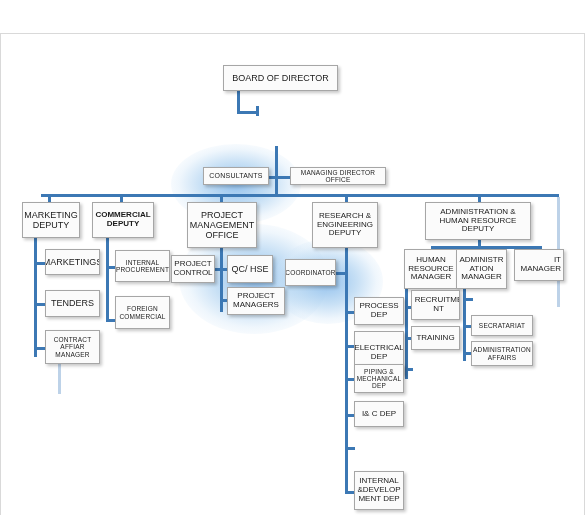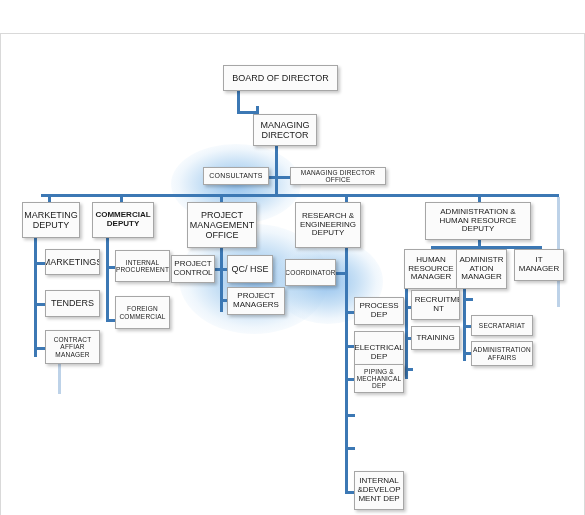--- a/index.html
+++ b/index.html
@@ -132,24 +132,20 @@
 
   <div class="ln ln-v" style="left:462px; top:255px; height:72px;"></div>
   <div class="ln ln-h" style="left:462px; top:264px; width:10px;"></div>
   <div class="ln ln-h" style="left:462px; top:291px; width:10px;"></div>
   <div class="ln ln-h" style="left:462px; top:318px; width:10px;"></div>
 
   <div class="node t9" style="left:222px; top:31px; width:115px; height:26px;">
     <span>BOARD OF DIRECTOR</span>
   </div>
 
-  <div class="node t9" style="left:252px; top:80px; width:64px; height:32px; flex-direction:column;">
-    <span>MANAGING</span>
-    <span>DIRECTOR</span>
-  </div>
 
   <div class="node t7" style="left:202px; top:133px; width:66px; height:18px;">
     <span>CONSULTANTS</span>
   </div>
 
   <div class="node t65" style="left:289px; top:133px; width:96px; height:18px;">
     <span>MANAGING  DIRECTOR OFFICE</span>
   </div>
 
   <div class="node t9" style="left:21px; top:168px; width:58px; height:36px; flex-direction:column;">
@@ -191,41 +187,44 @@
     <span>CONTROL</span>
   </div>
   <div class="node t9" style="left:226px; top:221px; width:46px; height:28px;align-items:center;">
     <span>QC/ HSE</span>
   </div>
   <div class="node t8" style="left:226px; top:253px; width:58px; height:28px; flex-direction:column;">
     <span>PROJECT</span>
     <span>MANAGERS</span>
   </div>
 
-  <div class="node t8" style="left:294px; top:168px; width:66px; height:46px; flex-direction:column;">
+  <div class="node t8" style="left:311px; top:168px; width:66px; height:46px; flex-direction:column;">
     <span>RESEARCH &amp;</span>
     <span>ENGINEERING</span>
     <span>DEPUTY</span>
   </div>
   <div class="node t65" style="left:284px; top:225px; width:51px; height:27px;">
     <span>COORDINATOR</span>
   </div>
   <div class="node t8" style="left:353px; top:263px; width:50px; height:28px; flex-direction:column;">
     <span>PROCESS</span>
     <span>DEP</span>
   </div>
   <div class="node t8" style="left:353px; top:297px; width:50px; height:44px; flex-direction:column;">
     <span>ELECTRICAL</span>
     <span>DEP</span>
   </div>
   <div class="node t65" style="left:353px; top:330px; width:50px; height:29px; flex-direction:column;">
     <span>PIPING &amp;</span>
     <span>MECHANICAL</span>
     <span>DEP</span>
   </div>
+  <div class="node t8" style="left:353px; top:367px; width:50px; height:26px;">
+    <span>I&amp; C DEP</span>
+  </div>
   <div class="node t8" style="left:353px; top:437px; width:50px; height:39px; flex-direction:column;">
     <span>INTERNAL</span>
     <span>&amp;DEVELOP</span>
     <span>MENT DEP</span>
   </div>
 
   <div class="node t8" style="left:424px; top:168px; width:106px; height:38px; flex-direction:column;">
     <span>ADMINISTRATION &amp;</span>
     <span>HUMAN RESOURCE</span>
     <span>DEPUTY</span>
@@ -233,21 +232,21 @@
   <div class="node t8" style="left:403px; top:215px; width:54px; height:40px; flex-direction:column;">
     <span>HUMAN</span>
     <span>RESOURCE</span>
     <span>MANAGER</span>
   </div>
   <div class="node t8" style="left:455px; top:215px; width:51px; height:40px; flex-direction:column;">
     <span>ADMINISTR</span>
     <span>ATION</span>
     <span>MANAGER</span>
   </div>
-  <div class="node t8" style="left:513px; top:215px; width:50px; height:32px; flex-direction:column;">
+  <div class="node t8" style="left:513px; top:215px; width:50px; height:32px; flex-direction:column;align-items:flex-end;">
     <span>IT</span>
     <span>MANAGER</span>
   </div>
 
   <div class="node t8" style="left:410px; top:256px; width:49px; height:30px; flex-direction:column;padding-left:8px;">
     <span>RECRUITME</span>
     <span>NT</span>
   </div>
   <div class="node t8" style="left:410px; top:292px; width:49px; height:24px;">
     <span>TRAINING</span>

